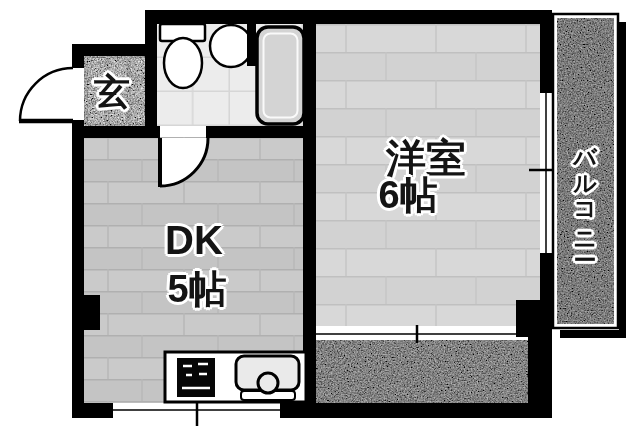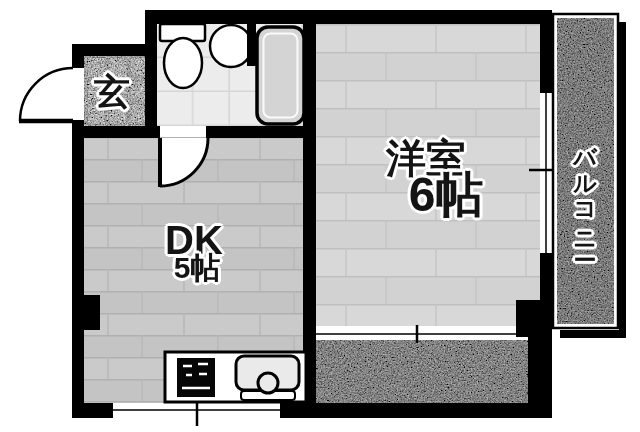--- a/index.html
+++ b/index.html
@@ -128,20 +128,20 @@
       <rect x="619" y="22" width="7" height="316" fill="#000"></rect>
       <rect x="560" y="330" width="66" height="8" fill="#000"></rect>
       <rect x="553" y="14" width="65" height="314" fill="#ffffff" stroke="#000" stroke-width="2.5"></rect>
       <rect x="557" y="18" width="57" height="306" fill="#a9a9a9" filter="url(#grain)"></rect>
     </g>
   </svg>
 
   <div class="lbl" style="left:112px;top:92px;font-size:36px">玄</div>
 
   <div class="lbl" style="left:194px;top:240px;font-size:40px">DK</div>
-  <div class="lbl" style="left:197px;top:268px;font-size:30px">5帖</div>
+  <div class="lbl" style="left:197px;top:289px;font-size:38px">5帖</div>
 
   <div class="lbl" style="left:426px;top:158px;font-size:40px">洋室</div>
-  <div class="lbl" style="left:446px;top:195px;font-size:48px">6帖</div>
+  <div class="lbl" style="left:408px;top:195px;font-size:38px">6帖</div>
 
 
   <div class="lbl lbl-vert" style="left:585px;top:190px;font-size:23px">バルコニー</div>
 </div>
 
 </body></html>

